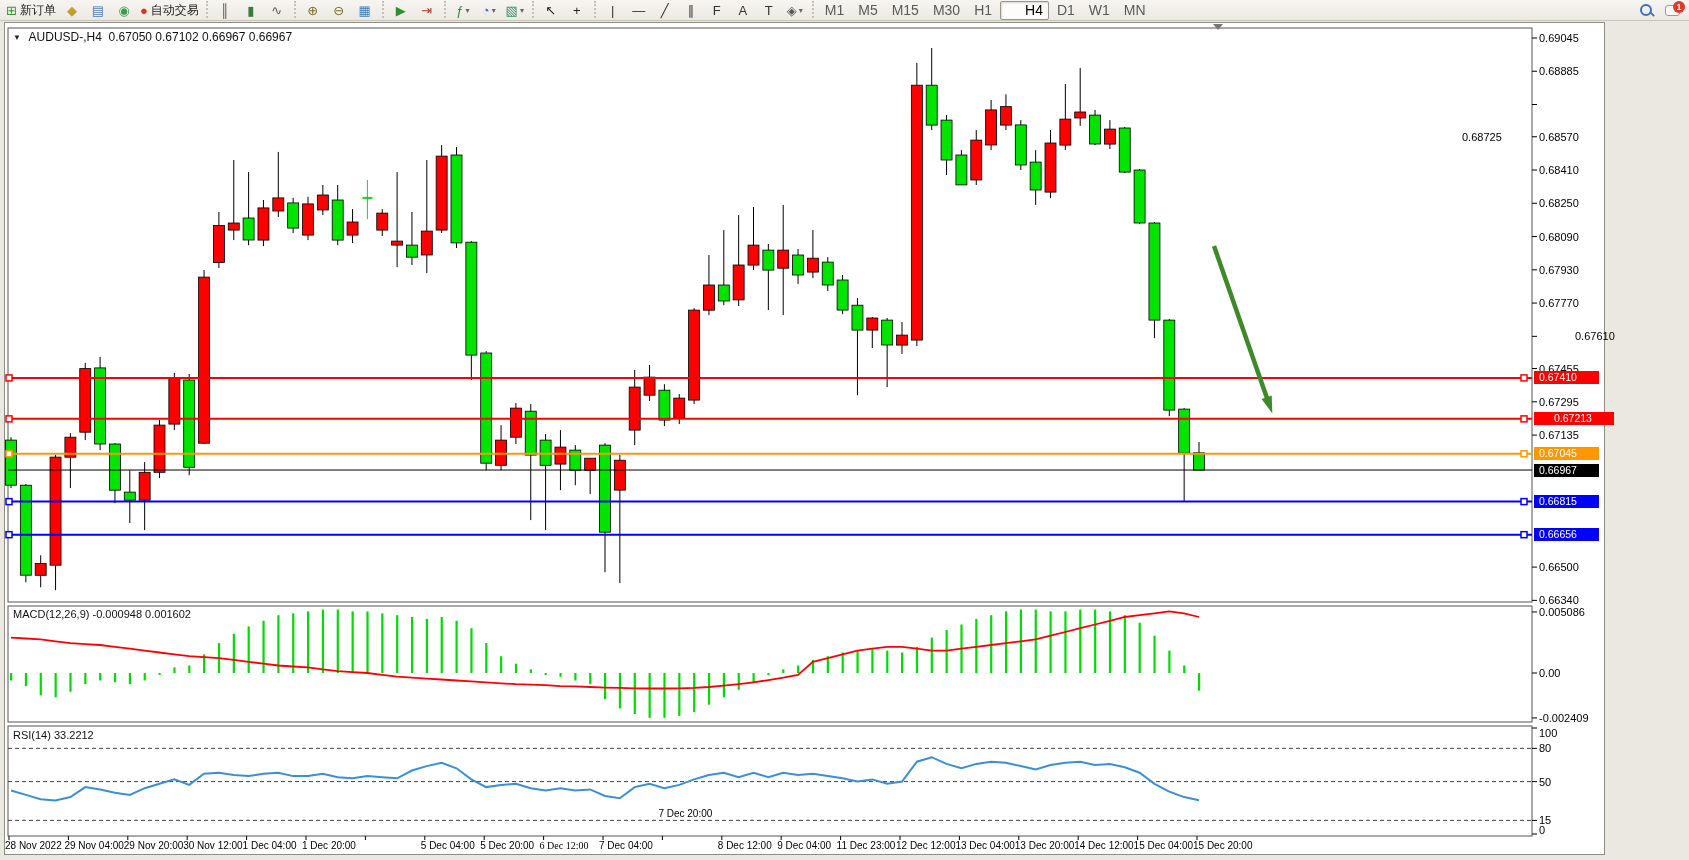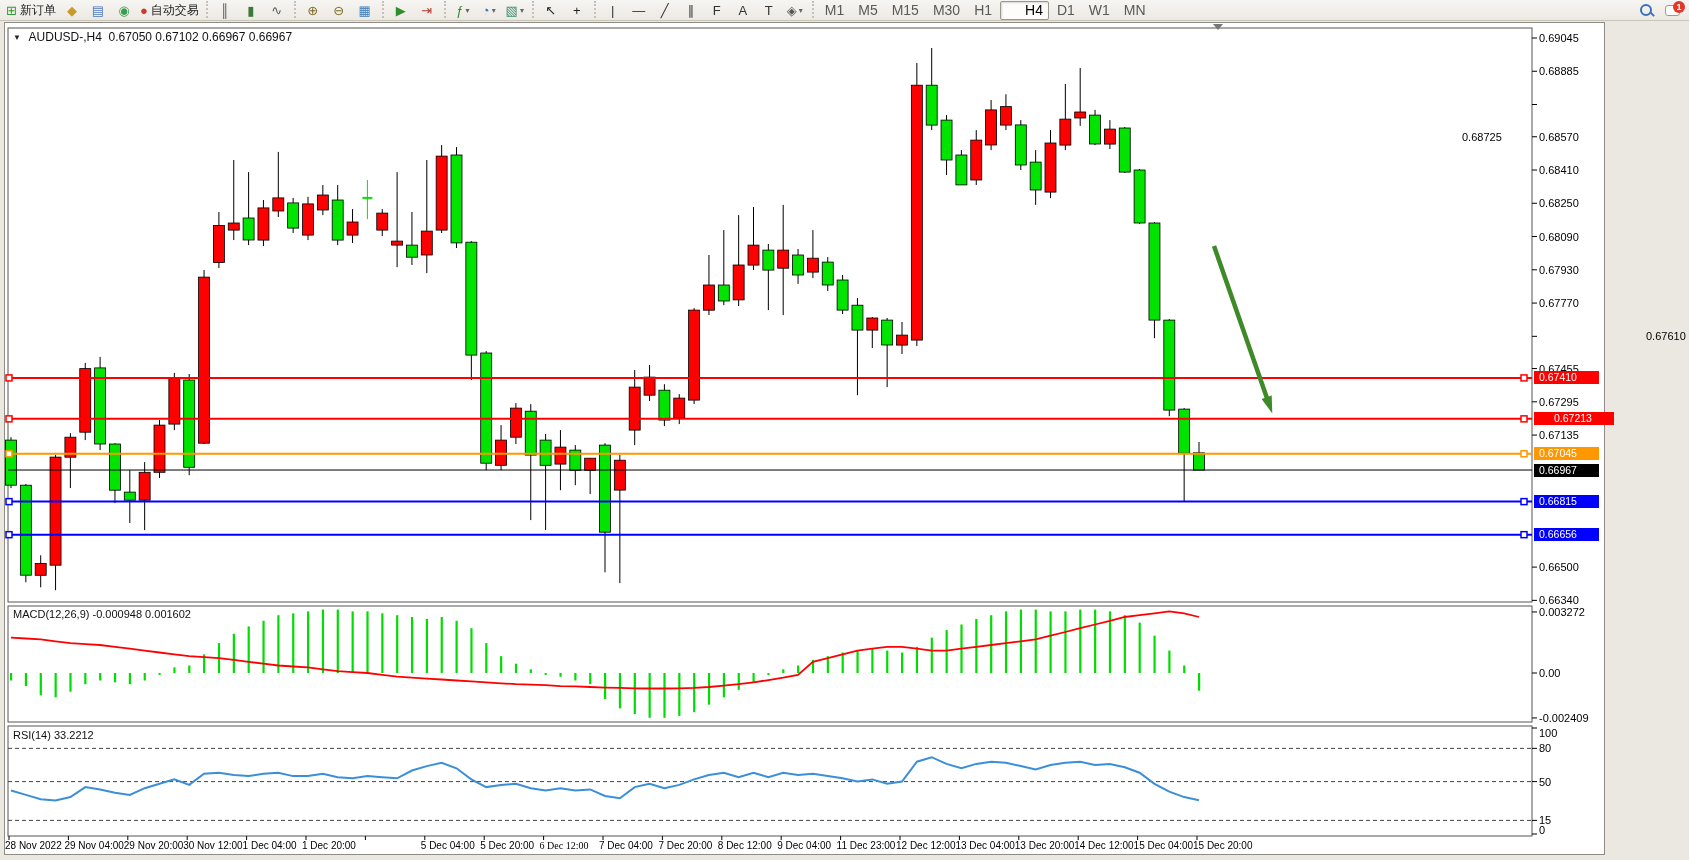--- a/index.html
+++ b/index.html
@@ -449,52 +449,52 @@
 <div id="labels-overlay">
     <div class="tick-label" style="left: 1539px; top: 32px;">0.69045</div>
     <div class="tick-label" style="left: 1539px; top: 65.264px;">0.68885</div>
     <div class="tick-label" style="left: 1462px; top: 98.5281px; margin-top: 32px;">0.68725</div>
     <div class="tick-label" style="left: 1539px; top: 130.753px;">0.68570</div>
     <div class="tick-label" style="left: 1539px; top: 164.017px;">0.68410</div>
     <div class="tick-label" style="left: 1539px; top: 197.281px;">0.68250</div>
     <div class="tick-label" style="left: 1539px; top: 230.545px;">0.68090</div>
     <div class="tick-label" style="left: 1539px; top: 263.809px;">0.67930</div>
     <div class="tick-label" style="left: 1539px; top: 297.073px;">0.67770</div>
-    <div class="tick-label" style="left: 1610px; top: 330.337px; padding-left: 36px;">0.67610</div>
+    <div class="tick-label" style="left: 1539px; top: 330.337px; padding-left: 36px;">0.67610</div>
     <div class="tick-label" style="left: 1539px; top: 362.561px;">0.67455</div>
     <div class="tick-label" style="left: 1539px; top: 395.825px;">0.67295</div>
     <div class="tick-label" style="left: 1539px; top: 429.089px;">0.67135</div>
     <div class="tick-label" style="left: 1539px; top: 561.106px;">0.66500</div>
     <div class="tick-label" style="left: 1539px; top: 594.37px;">0.66340</div>
     <div class="price-badge" style="top: 371.417px; background: rgb(255, 0, 0);">0.67410</div>
     <div class="price-badge" style="top: 412.373px; background: rgb(255, 0, 0); padding-left: 20px;">0.67213</div>
     <div class="price-badge" style="top: 447.3px; background: rgb(255, 152, 0);">0.67045</div>
     <div class="price-badge" style="top: 495.117px; background: rgb(0, 0, 255);">0.66815</div>
     <div class="price-badge" style="top: 528.174px; background: rgb(0, 0, 255);">0.66656</div>
     <div class="price-badge" style="top: 463.517px; background: rgb(0, 0, 0);">0.66967</div>
-    <div class="tick-label" style="left: 1539px; top: 605.955px;">0.003272</div>
+    <div class="tick-label" style="left: 1539px; top: 605.955px;">0.005086</div>
     <div class="tick-label" style="left: 1539px; top: 667px;">0.00</div>
     <div class="tick-label" style="left: 1539px; top: 711.944px;">-0.002409</div>
     <div class="tick-label" style="left: 1539px; top: 727px;">100</div>
     <div class="tick-label" style="left: 1539px; top: 742.36px;">80</div>
     <div class="tick-label" style="left: 1539px; top: 775.6px;">50</div>
     <div class="tick-label" style="left: 1539px; top: 814.38px;">15</div>
     <div class="tick-label" style="left: 1539px; top: 824px;">0</div>
     <div class="x-label" style="left: 5px; top: 840px;">28 Nov 2022</div>
     <div class="x-label" style="left: 64.4px; top: 840px;">29 Nov 04:00</div>
     <div class="x-label" style="left: 123.8px; top: 840px;">29 Nov 20:00</div>
     <div class="x-label" style="left: 183.2px; top: 840px;">30 Nov 12:00</div>
     <div class="x-label" style="left: 242.6px; top: 840px;">1 Dec 04:00</div>
     <div class="x-label" style="left: 302px; top: 840px;">1 Dec 20:00</div>
     <div class="x-label" style="left: 361.4px; top: 856px; margin-top: 9px;">2 Dec 12:00</div>
     <div class="x-label" style="left: 420.8px; top: 840px;">5 Dec 04:00</div>
     <div class="x-label" style="left: 480.2px; top: 840px;">5 Dec 20:00</div>
     <div class="x-label" style="left: 539.6px; top: 840px; font-family: Liberation Serif, serif;">6 Dec 12:00</div>
     <div class="x-label" style="left: 599px; top: 840px;">7 Dec 04:00</div>
-    <div class="x-label" style="left: 658.4px; top: 840px;">7 Dec 20:00</div>
+    <div class="x-label" style="left: 658.4px; top: 808px;">7 Dec 20:00</div>
     <div class="x-label" style="left: 717.8px; top: 840px;">8 Dec 12:00</div>
     <div class="x-label" style="left: 777.2px; top: 840px;">9 Dec 04:00</div>
     <div class="x-label" style="left: 836.6px; top: 840px;">11 Dec 23:00</div>
     <div class="x-label" style="left: 896px; top: 840px;">12 Dec 12:00</div>
     <div class="x-label" style="left: 955.4px; top: 840px;">13 Dec 04:00</div>
     <div class="x-label" style="left: 1014.8px; top: 840px;">13 Dec 20:00</div>
     <div class="x-label" style="left: 1074.2px; top: 840px;">14 Dec 12:00</div>
     <div class="x-label" style="left: 1133.6px; top: 840px;">15 Dec 04:00</div>
     <div class="x-label" style="left: 1193px; top: 840px;">15 Dec 20:00</div>
   </div>

